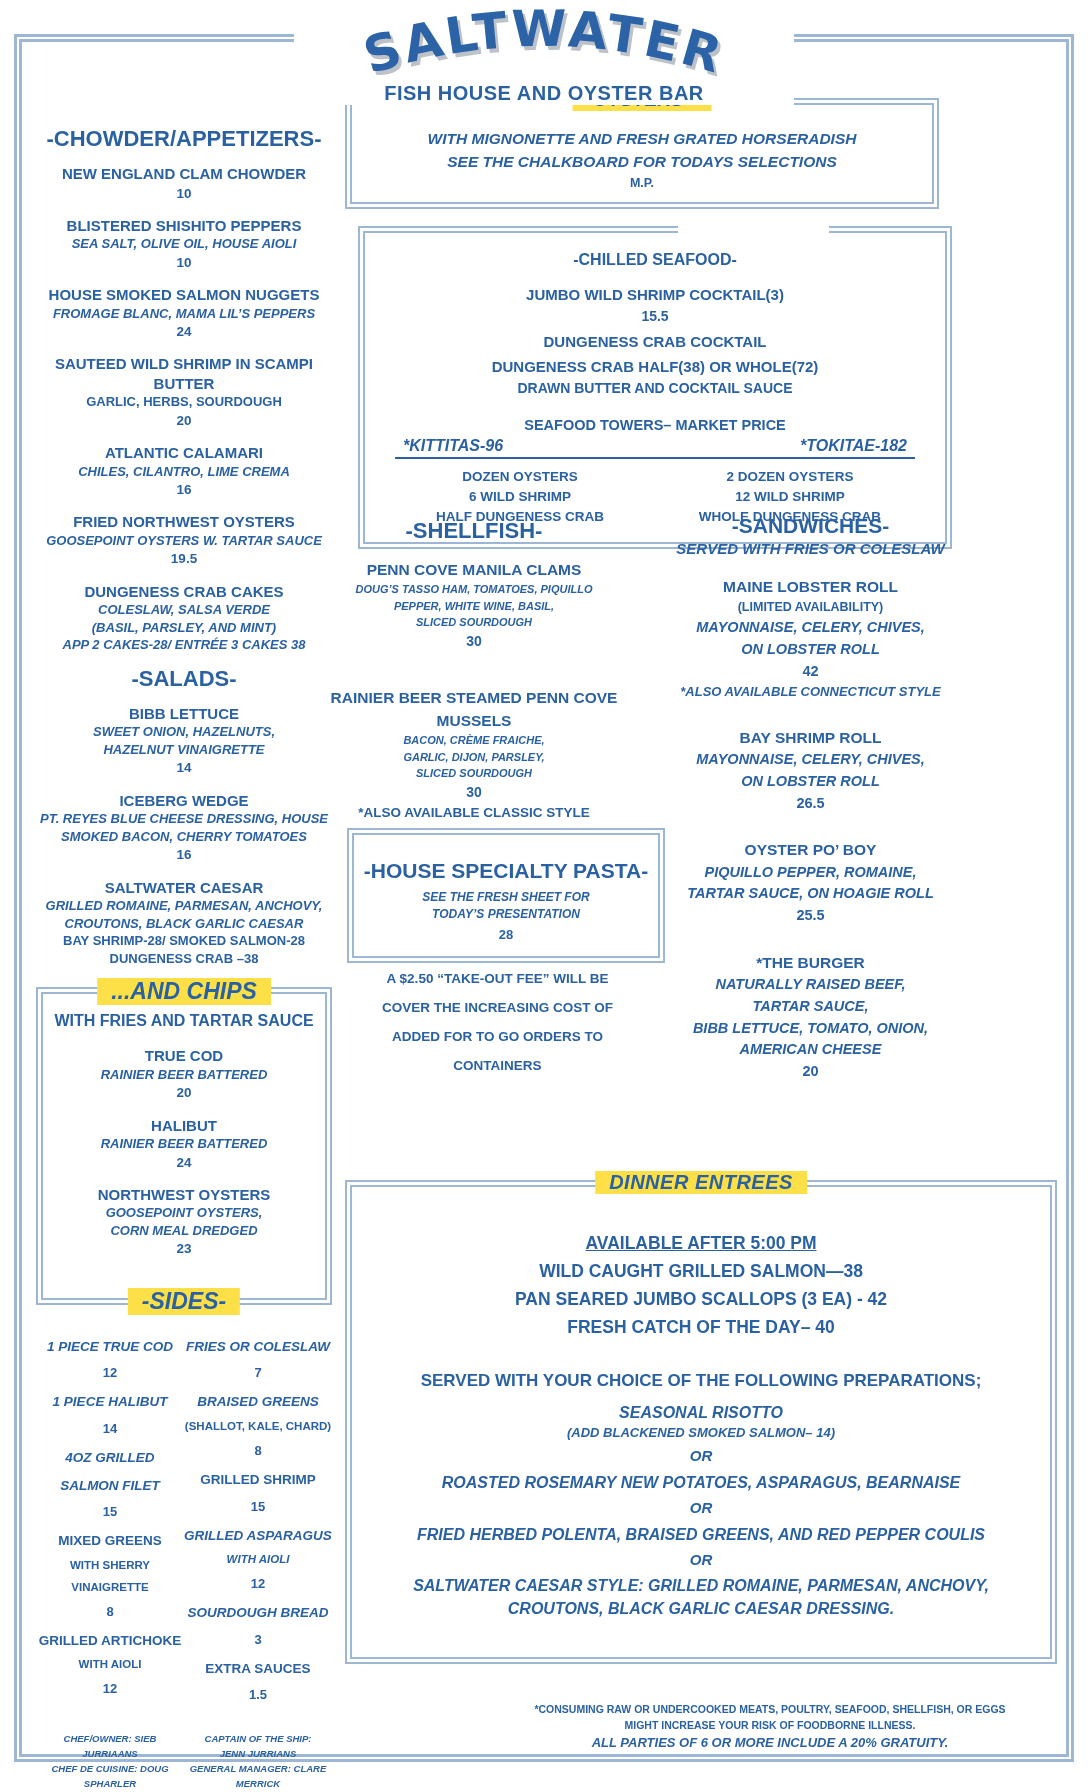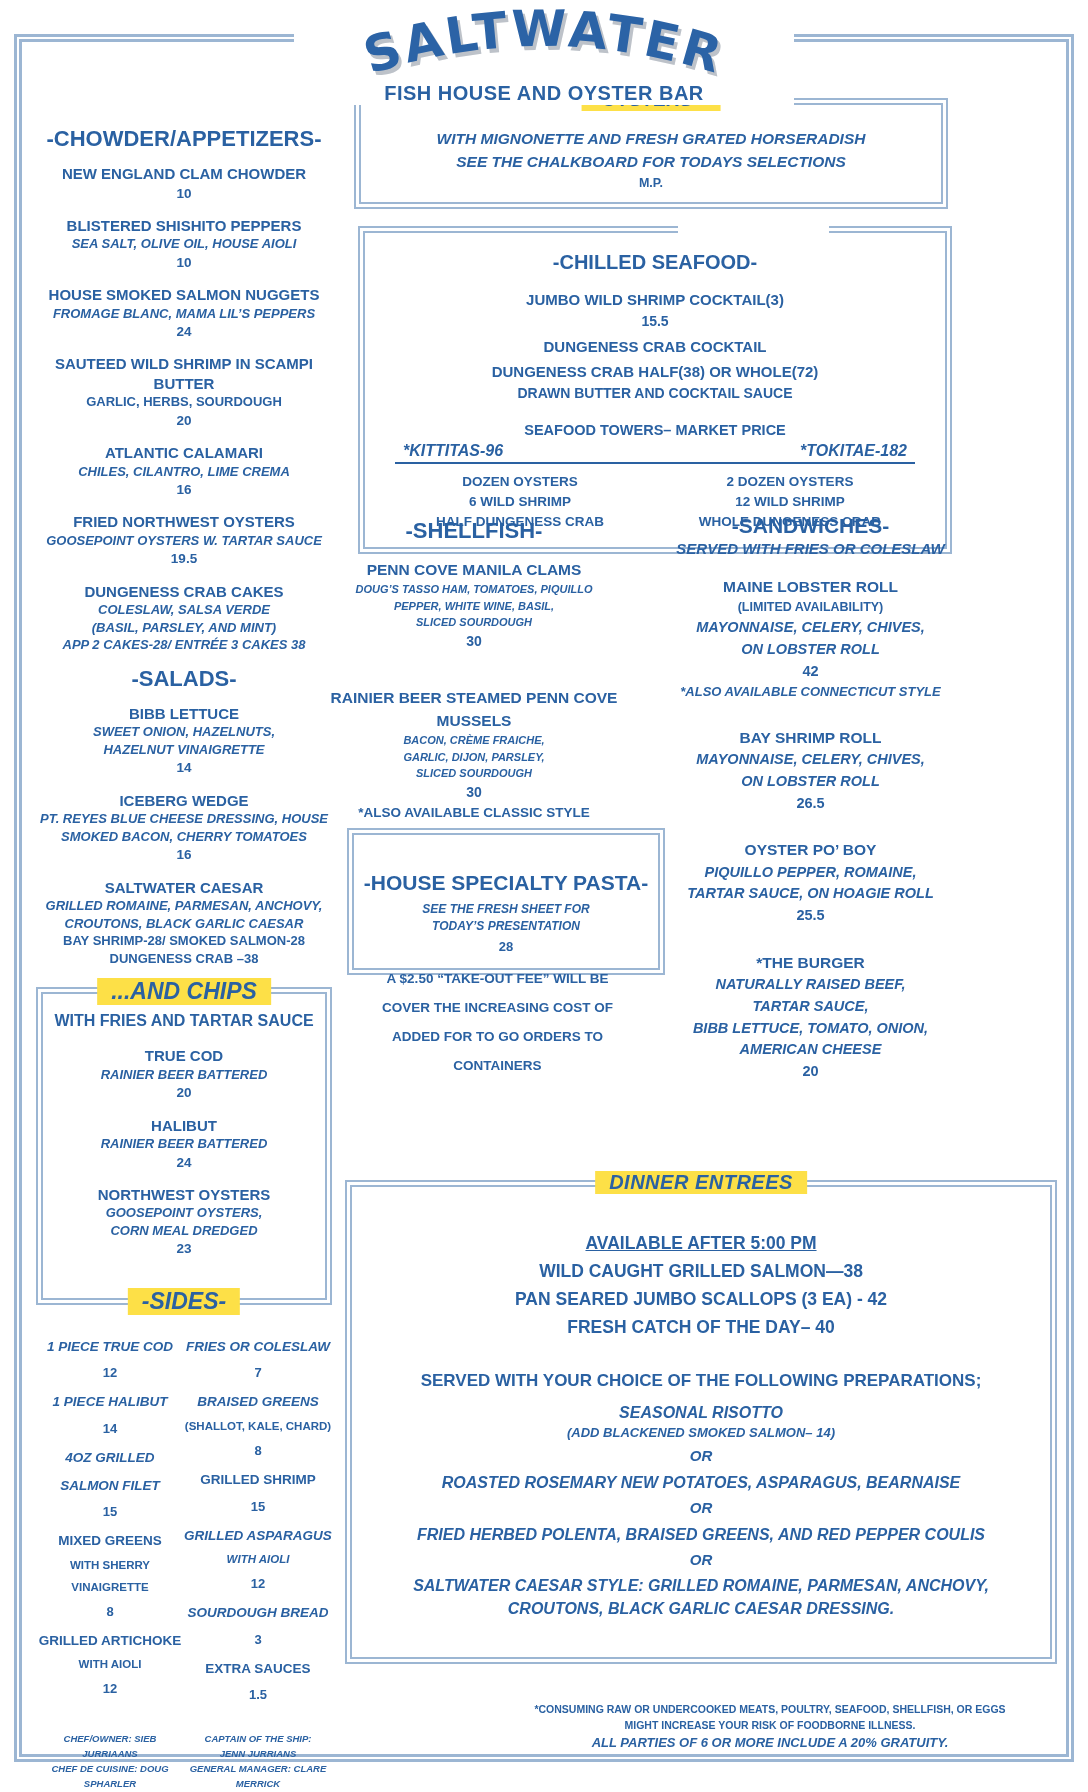--- a/index.html
+++ b/index.html
@@ -46,29 +46,29 @@
   .sides-grid{display:flex;margin-top:28px;}
   .side-col{flex:1;}
   .side-col .mi{margin-bottom:2px;}
   .side-col .mi-name{font-size:13.5px;line-height:2.05;}
   .side-col .mi-desc{font-size:11.5px;line-height:1.9;}
   .side-col .mi-price{font-size:13px;line-height:2.0;}
   .credits-grid{display:flex;margin-top:22px;}
   .credits{flex:1;font-style:italic;font-weight:bold;font-size:9.5px;line-height:1.55;}
 
   
-  .oysters-box{position:absolute;left:354px;top:98px;width:560px;padding:22px 10px 12px;text-align:center;}
+  .oysters-box{position:absolute;left:345px;top:98px;width:560px;padding:22px 10px 12px;text-align:center;}
   .oysters-box .box-head{font-size:19px;}
   .oyster-line{font-weight:bold;font-style:italic;font-size:15.5px;line-height:1.5;}
   .oyster-mp{font-weight:bold;font-size:12.5px;margin-top:2px;}
 
   
   .chilled-box{position:absolute;left:358px;top:226px;width:540px;padding:18px 20px 16px;text-align:center;}
   .notch{position:absolute;top:-8px;left:54%;width:26%;height:9px;background:#fff;}
-  .chilled-title{font-weight:bold;font-size:20px;margin-bottom:14px;}
+  .chilled-title{font-weight:bold;font-size:16px;margin-bottom:14px;}
   .chilled-box .mi{margin-bottom:2px;}
   .chilled-box .mi-name{font-size:15px;line-height:1.55;}
   .chilled-box .mi-price{font-size:14px;line-height:1.55;}
   .chilled-box .mi-desc.plain{font-size:14px;line-height:1.5;}
   .towers-title{font-weight:bold;font-size:14.5px;margin-top:18px;}
   .tower-heads{display:flex;justify-content:space-between;border-bottom:2px solid var(--blue);margin:4px 10px 8px;padding:0 8px 2px;}
   .tower-name{font-weight:bold;font-style:italic;font-size:16px;}
   .towers-body{display:flex;}
   .tower-col{flex:1;}
   .tower-col .line{font-size:13.5px;line-height:1.45;}
@@ -76,21 +76,21 @@
   
   .shellfish-col{position:absolute;left:315px;top:518px;width:318px;text-align:center;}
   .shellfish-col .sec-head{margin:0 0 14px;}
   .shellfish-col .mi{margin-bottom:34px;}
   .shellfish-col .mi-name{font-size:15.5px;line-height:1.5;}
   .shellfish-col .mi-desc{font-size:11px;line-height:1.5;}
   .shellfish-col .mi-price{font-size:14px;}
   .shellfish-col .mi-note{font-size:13.5px;font-style:normal;}
 
   
-  .pasta-box{position:absolute;left:347px;top:828px;width:288px;padding:36px 8px 14px;text-align:center;}
+  .pasta-box{position:absolute;left:347px;top:828px;width:288px;padding:24px 8px 14px;text-align:center;}
   .pasta-title{font-weight:bold;font-size:21px;margin-bottom:6px;}
   .pasta-line{font-weight:bold;font-style:italic;font-size:12px;line-height:1.45;}
   .pasta-price{font-weight:bold;font-size:13px;margin-top:3px;}
 
   
   .takeout{position:absolute;left:350px;top:964px;width:295px;text-align:center;}
   .takeout .line{font-size:13.5px;line-height:2.15;}
 
   
   .sandwich-col{position:absolute;left:648px;top:514px;width:325px;text-align:center;}

